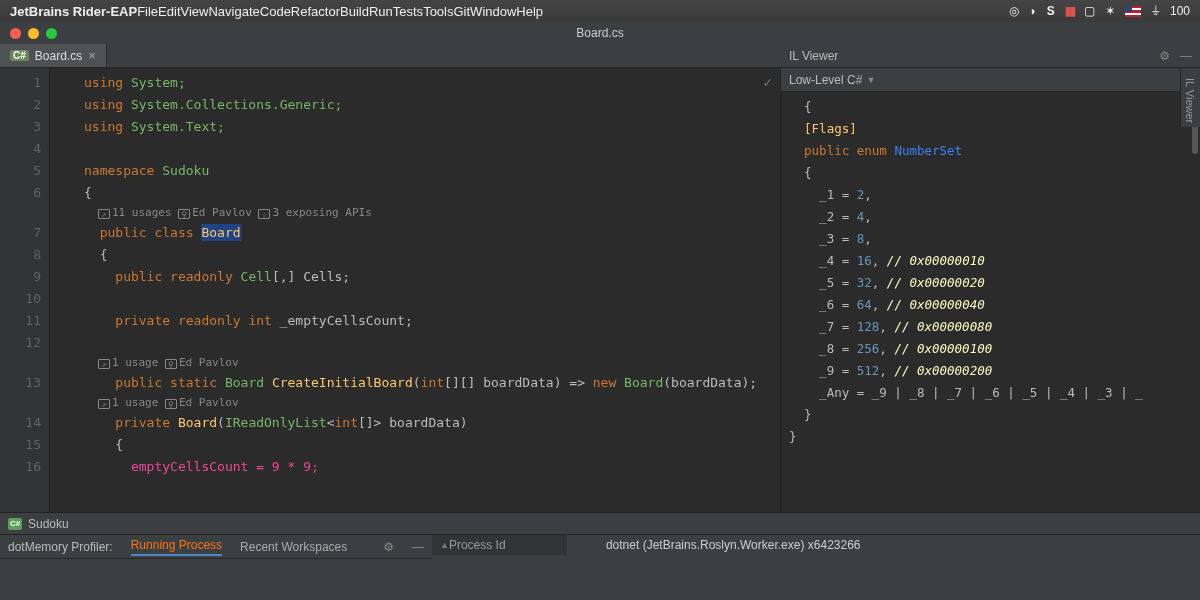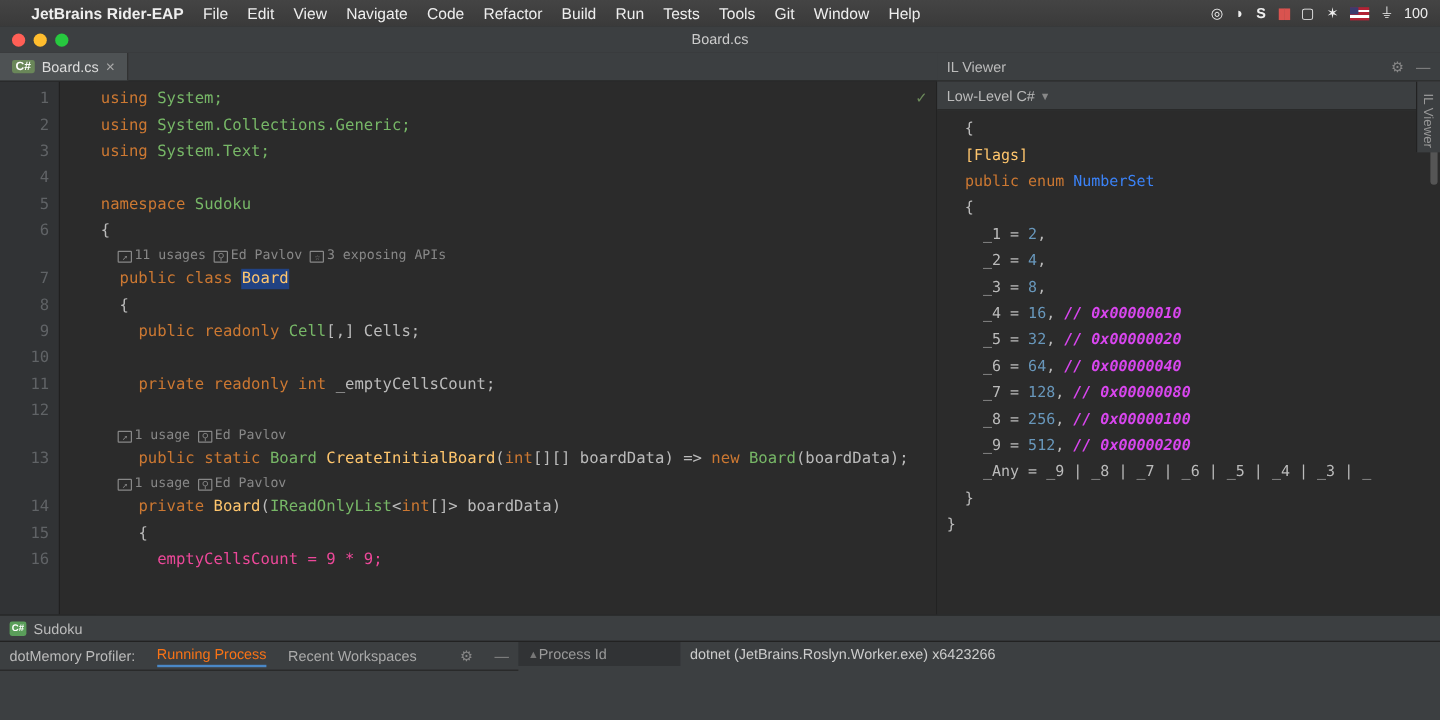--- a/index.html
+++ b/index.html
@@ -1,17 +1,17 @@
 <!DOCTYPE html>
 <html><head>
 <meta charset="utf-8">
 <style>
   * { margin:0; padding:0; box-sizing:border-box; }
   body { width:1200px; height:600px; background:#2b2b2b; font-family:-apple-system,'Segoe UI',sans-serif; color:#bbb; overflow:hidden; font-size:13px; }
-  .menubar { height:22px; background:linear-gradient(#444,#3a3a3a); display:flex; align-items:center; padding:0 10px; gap:16px; color:#eee; font-size:13px; }
+  .menubar { height:22px; background:linear-gradient(#444,#3a3a3a); display:flex; align-items:center; padding:0 10px; color:#eee; font-size:13px; }
   .menubar .app { font-weight:700; }
   .menubar .spacer { flex:1; }
   .menubar .status { display:flex; align-items:center; gap:10px; font-size:12px; }
   .menubar .status span { display:inline-flex; align-items:center; }
   .apple { font-size:14px; }
   .titlebar { height:22px; background:#3c3f41; display:flex; align-items:center; position:relative; }
   .traffic { display:flex; gap:7px; margin-left:10px; }
   .dot { width:11px; height:11px; border-radius:50%; }
   .dot.r { background:#ff5f56; } .dot.y{background:#ffbd2e;} .dot.g{background:#27c93f;}
   .titlebar .title { position:absolute; left:50%; transform:translateX(-50%); color:#ccc; font-size:12px; }
@@ -34,32 +34,32 @@
   .annicon { display:inline-block; width:12px; height:10px; border:1px solid #888; border-radius:1px; margin-right:2px; vertical-align:-1px; font-size:8px; text-align:center; line-height:9px; }
   .ilviewer { width:420px; background:#313335; border-left:1px solid #222; display:flex; flex-direction:column; }
   .ilhead { height:24px; display:flex; align-items:center; padding:0 8px; color:#bbb; font-size:12px; border-bottom:1px solid #262626; margin-top:-24px; background:#3c3f41; }
   .ilhead .ttl { flex:1; }
   .ilhead .ico { margin-left:10px; color:#888; cursor:pointer; }
   .ildrop { height:24px; display:flex; align-items:center; padding:0 8px; background:#3c3f41; border-bottom:1px solid #262626; font-size:12px; color:#bbb; }
   .ildrop span { margin-right:4px; } .ildrop .tri{font-size:9px;color:#888;}
   .ilcode { flex:1; padding:4px 0 0 8px; font-family:Menlo,Consolas,monospace; font-size:12.5px; line-height:22px; overflow:hidden; background:#2b2b2b; position:relative; }
   .ilcode .ln { white-space:pre; height:22px; }
   .ilscroll { position:absolute; right:2px; top:2px; width:6px; height:60px; background:#555; border-radius:3px; }
-  .ilnum{color:#6897bb;} .ilcom{color:#d946ef;font-style:italic;font-weight:bold;} .ilkw{color:#cc7832;} .ilcls{color:#3b82f6;}
+  .ilnum{color:#6897bb;} .ilcom{color:#fef9c3;font-style:italic;} .ilkw{color:#cc7832;} .ilcls{color:#3b82f6;}
   .sidetab { position:absolute; right:0; top:68px; width:20px; background:#3c3f41; border-left:1px solid #222; color:#999; font-size:11px; padding-top:6px; }
   .sidetab .vt { writing-mode:vertical-rl; padding:4px 3px; }
   .solution { height:22px; background:#3c3f41; border-top:1px solid #222; display:flex; align-items:center; padding:0 8px; font-size:12px; color:#bbb; gap:6px; }
   .solicon { width:14px; height:12px; background:#5a9e5a; border-radius:2px; font-size:8px; color:#fff; text-align:center; line-height:12px; font-weight:700; }
   .bottom { height:66px; background:#3c3f41; border-top:1px solid #222; display:flex; }
   .bottabs { height:24px; display:flex; align-items:center; padding:0 8px; font-size:12px; color:#aaa; gap:18px; border-bottom:1px solid #262626; }
   .bottabs .lbl { color:#bbb; } .bottabs .act { color:#f97316; border-bottom:2px solid #4a88c7; padding-bottom:2px; }
   .bottabs .sp{flex:1;} .bottabs .ico{color:#888;cursor:pointer;}
   .bothead { height:20px; display:flex; align-items:center; padding:0 8px; font-size:12px; color:#999; background:#313335; }
   .bothead .c1{flex:1;} .bothead .c2{width:110px;}
-  .botrow { height:20px; display:flex; align-items:center; padding:0 8px; font-size:12px; color:#ccc; }
+  .botrow { height:20px; display:flex; align-items:center; padding:0 8px; font-size:12px; color:#ccc;margin-left:31px; }
   .botrow .c1{flex:1;} .botrow .c2{width:110px;}
   .tri-up{font-size:9px;color:#777;}
   .bars { color:#d9534f; font-weight:700; letter-spacing:-2px; }
   .flag { display:inline-block; width:16px; height:11px; background:linear-gradient(#b22234 0 20%,#fff 20% 40%,#b22234 40% 60%,#fff 60% 80%,#b22234 80% 100%); position:relative; }
   .flag::before{content:'';position:absolute;left:0;top:0;width:7px;height:6px;background:#3c3b6e;}
 </style>
 </head>
 <body>
 
 <div class="menubar">

